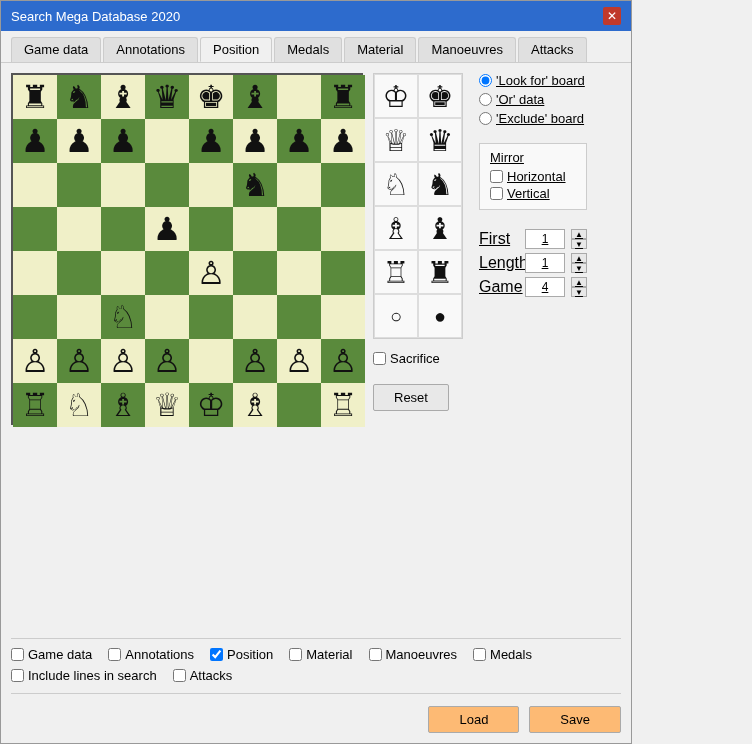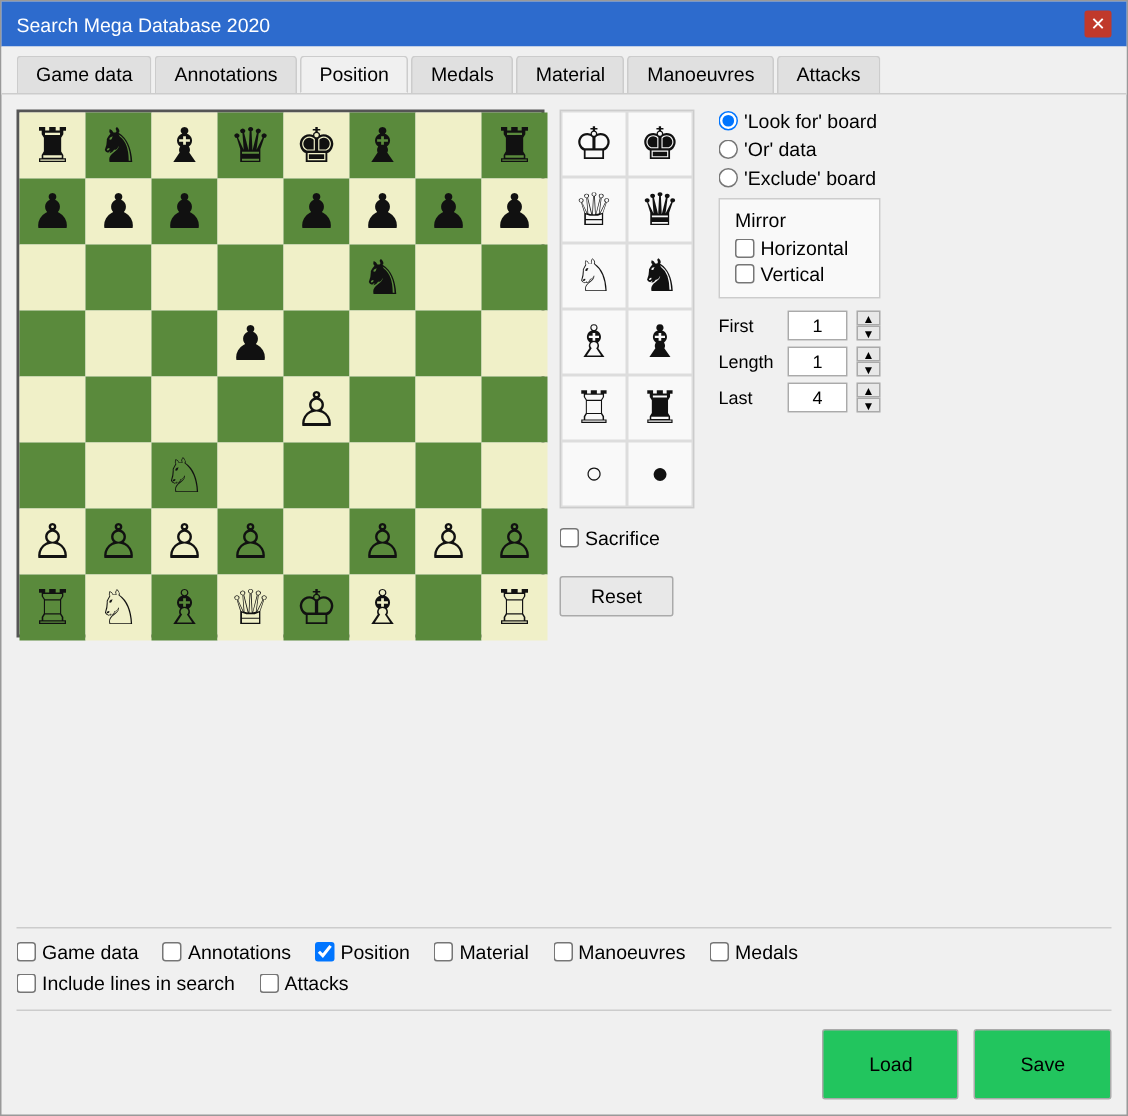--- a/index.html
+++ b/index.html
@@ -1,19 +1,19 @@
 <!DOCTYPE html>
 <html><head>
   <meta charset="utf-8">
   <style>
     * { box-sizing: border-box; margin: 0; padding: 0; }
     body { font-family: 'Segoe UI', Tahoma, Geneva, Verdana, sans-serif; font-size: 13px; background: #f0f0f0; }
 
     .window {
-      width: 752px;
+      width: 632px;
       height: 744px;
       background: #f0f0f0;
       border: 1px solid #999;
       display: flex;
       flex-direction: column;
     }
 
     .title-bar {
       background: #2d6bcd;
       color: white;
@@ -125,22 +125,23 @@
       align-items: center;
       justify-content: center;
       font-size: 30px;
       cursor: pointer;
       border: 1px solid #ddd;
     }
 
     .options-panel {
       display: flex;
       flex-direction: column;
-      gap: 2px;
+      gap: 13px;
       padding-left: 8px;
+      text-decoration: underline;
     }
 
     .radio-group {
       display: flex;
       flex-direction: column;
       gap: 4px;
     }
 
     .radio-label {
       display: flex;
@@ -180,21 +181,21 @@
 
     .spinner-row {
       display: flex;
       align-items: center;
       gap: 6px;
       font-size: 13px;
     }
 
     .spinner-label {
       width: 40px;
-      font-size: 12px;
+      font-size: 16px;
     }
 
     .spinner-input {
       width: 40px;
       height: 20px;
       border: 1px solid #aaa;
       text-align: center;
       font-size: 12px;
     }
 
@@ -275,23 +276,23 @@
       font-weight: bold;
     }
 
     .load-save-row {
       display: flex;
       gap: 10px;
       margin-top: 4px;
     }
 
     .btn-wide {
-      padding: 15px 30px;
+      padding: 5px 30px;
       border: 1px solid #aaa;
-      background: #22c55e;
+      background: #fdba74;
       cursor: pointer;
       font-size: 13px;
       border-radius: 2px;
     }
 
     .filter-activated-row {
       display: flex;
       flex-direction: column;
       gap: 4px;
     }
@@ -445,21 +446,21 @@
               </div>
               <div class="spinner-row">
                 <span class="spinner-label">Length</span>
                 <input class="spinner-input" type="text" value="1" style="">
                 <div class="spinner-btns">
                   <button class="spinner-btn">▲</button>
                   <button class="spinner-btn">▼</button>
                 </div>
               </div>
               <div class="spinner-row">
-                <span class="spinner-label">Last</span>
+                <span class="spinner-label">Game</span>
                 <input class="spinner-input" type="text" value="4" style="">
                 <div class="spinner-btns">
                   <button class="spinner-btn">▲</button>
                   <button class="spinner-btn">▼</button>
                 </div>
               </div>
             </div>
           </div>
         </div>
 

